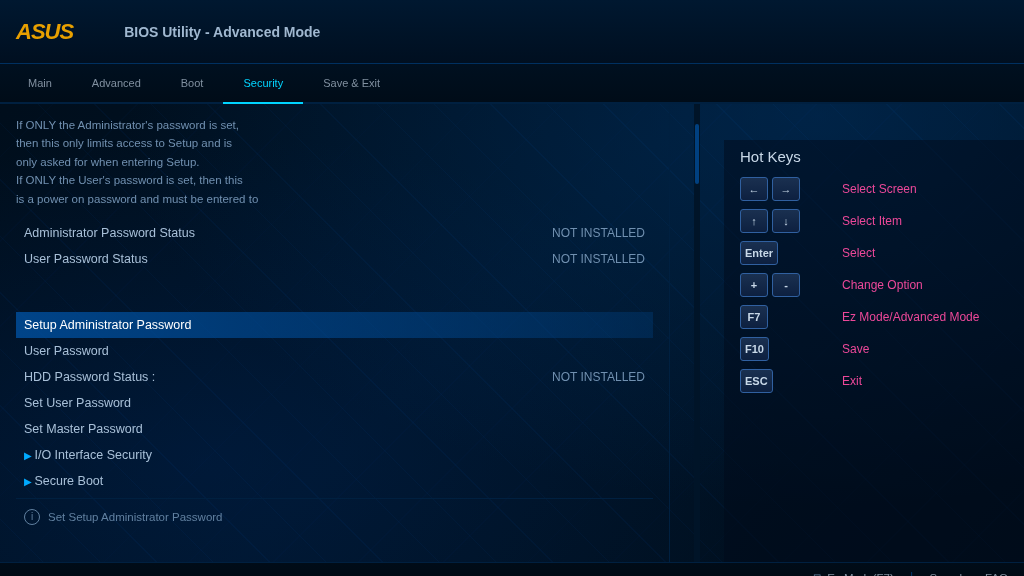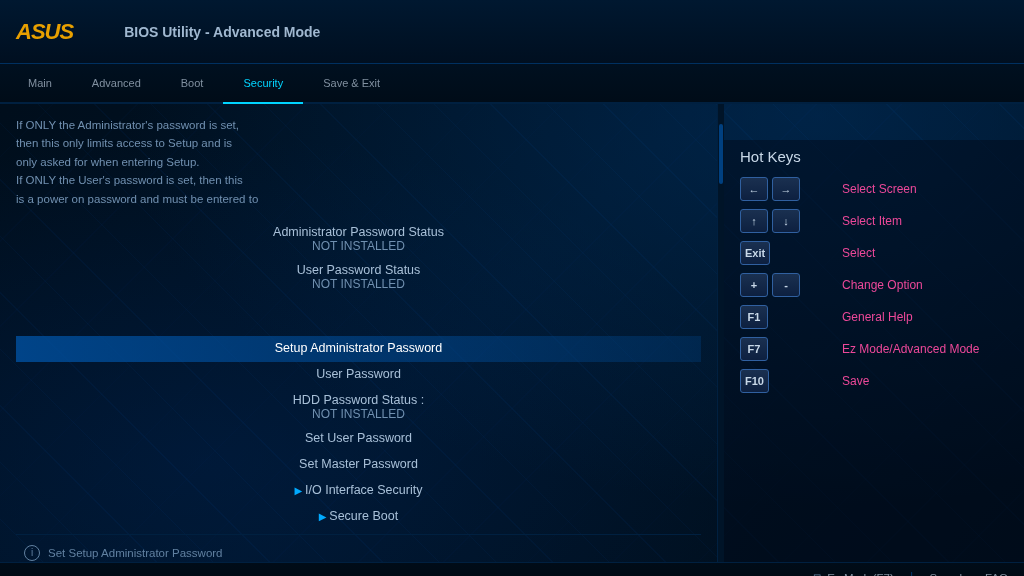--- a/index.html
+++ b/index.html
@@ -89,20 +89,21 @@
       color: #00d4ff;
       border-bottom: 2px solid #00d4ff;
     }
 
     
     .main-layout {
       position: relative;
       z-index: 10;
       display: flex;
       height: calc(576px - 48px - 40px - 30px);
+      gap: 24px;
     }
 
     
     .content-area {
       flex: 1;
       padding: 12px 16px;
       overflow: hidden;
       border-right: 1px solid #002040;
     }
 
@@ -116,21 +117,20 @@
     
     .menu-item {
       display: flex;
       align-items: center;
       justify-content: space-between;
       padding: 5px 8px;
       font-size: 12.5px;
       color: #a8c0d8;
       cursor: pointer;
       min-height: 26px;
-      flex-direction: column;
     }
     .menu-item.selected {
       background: linear-gradient(90deg, rgba(0,80,160,0.8), rgba(0,60,120,0.4));
       color: #ffffff;
       margin-top: 40px;
     }
     .menu-item .item-label { }
     .menu-item .item-value {
       font-size: 12px;
       color: #7090b0;
@@ -348,48 +348,48 @@
         </div>
         <div class="hotkey-row">
           <div class="hotkey-keys">
             <span class="key-btn">↑</span>
             <span class="key-btn">↓</span>
           </div>
           <span class="hotkey-desc">Select Item</span>
         </div>
         <div class="hotkey-row">
           <div class="hotkey-keys">
-            <span class="key-btn">Exit</span>
+            <span class="key-btn">Enter</span>
           </div>
           <span class="hotkey-desc">Select</span>
         </div>
         <div class="hotkey-row">
           <div class="hotkey-keys">
             <span class="key-btn">+</span>
             <span class="key-btn">-</span>
           </div>
           <span class="hotkey-desc">Change Option</span>
         </div>
         <div class="hotkey-row">
           <div class="hotkey-keys">
-            <span class="key-btn">F1</span>
-          </div>
-          <span class="hotkey-desc">General Help</span>
-        </div>
-        <div class="hotkey-row">
-          <div class="hotkey-keys">
             <span class="key-btn">F7</span>
           </div>
           <span class="hotkey-desc">Ez Mode/Advanced Mode</span>
         </div>
         <div class="hotkey-row">
           <div class="hotkey-keys">
             <span class="key-btn">F10</span>
           </div>
           <span class="hotkey-desc">Save</span>
+        </div>
+        <div class="hotkey-row">
+          <div class="hotkey-keys">
+            <span class="key-btn">ESC</span>
+          </div>
+          <span class="hotkey-desc">Exit</span>
         </div>
       </div>
   </div>
 </div>
 
 <div class="footer">
   <div class="footer-item">
     <span class="footer-icon">⊟</span>
     <span>Ez Mode(F7)</span>
   </div>

